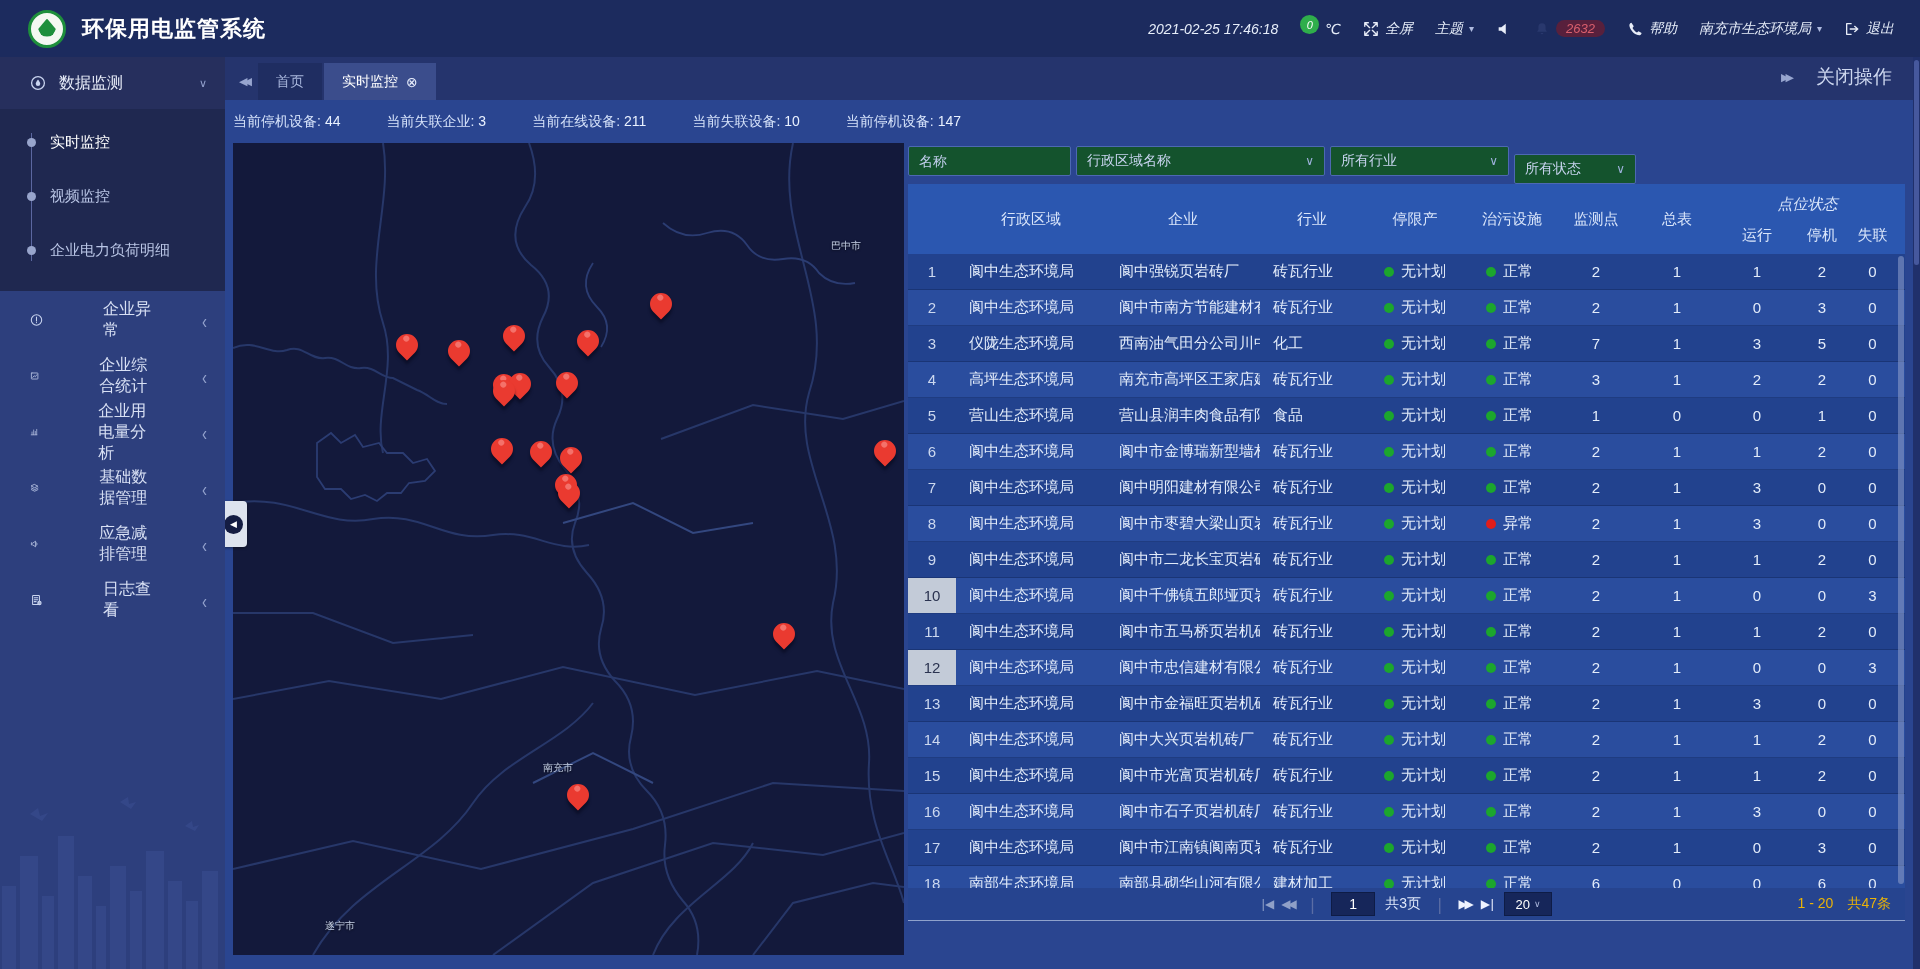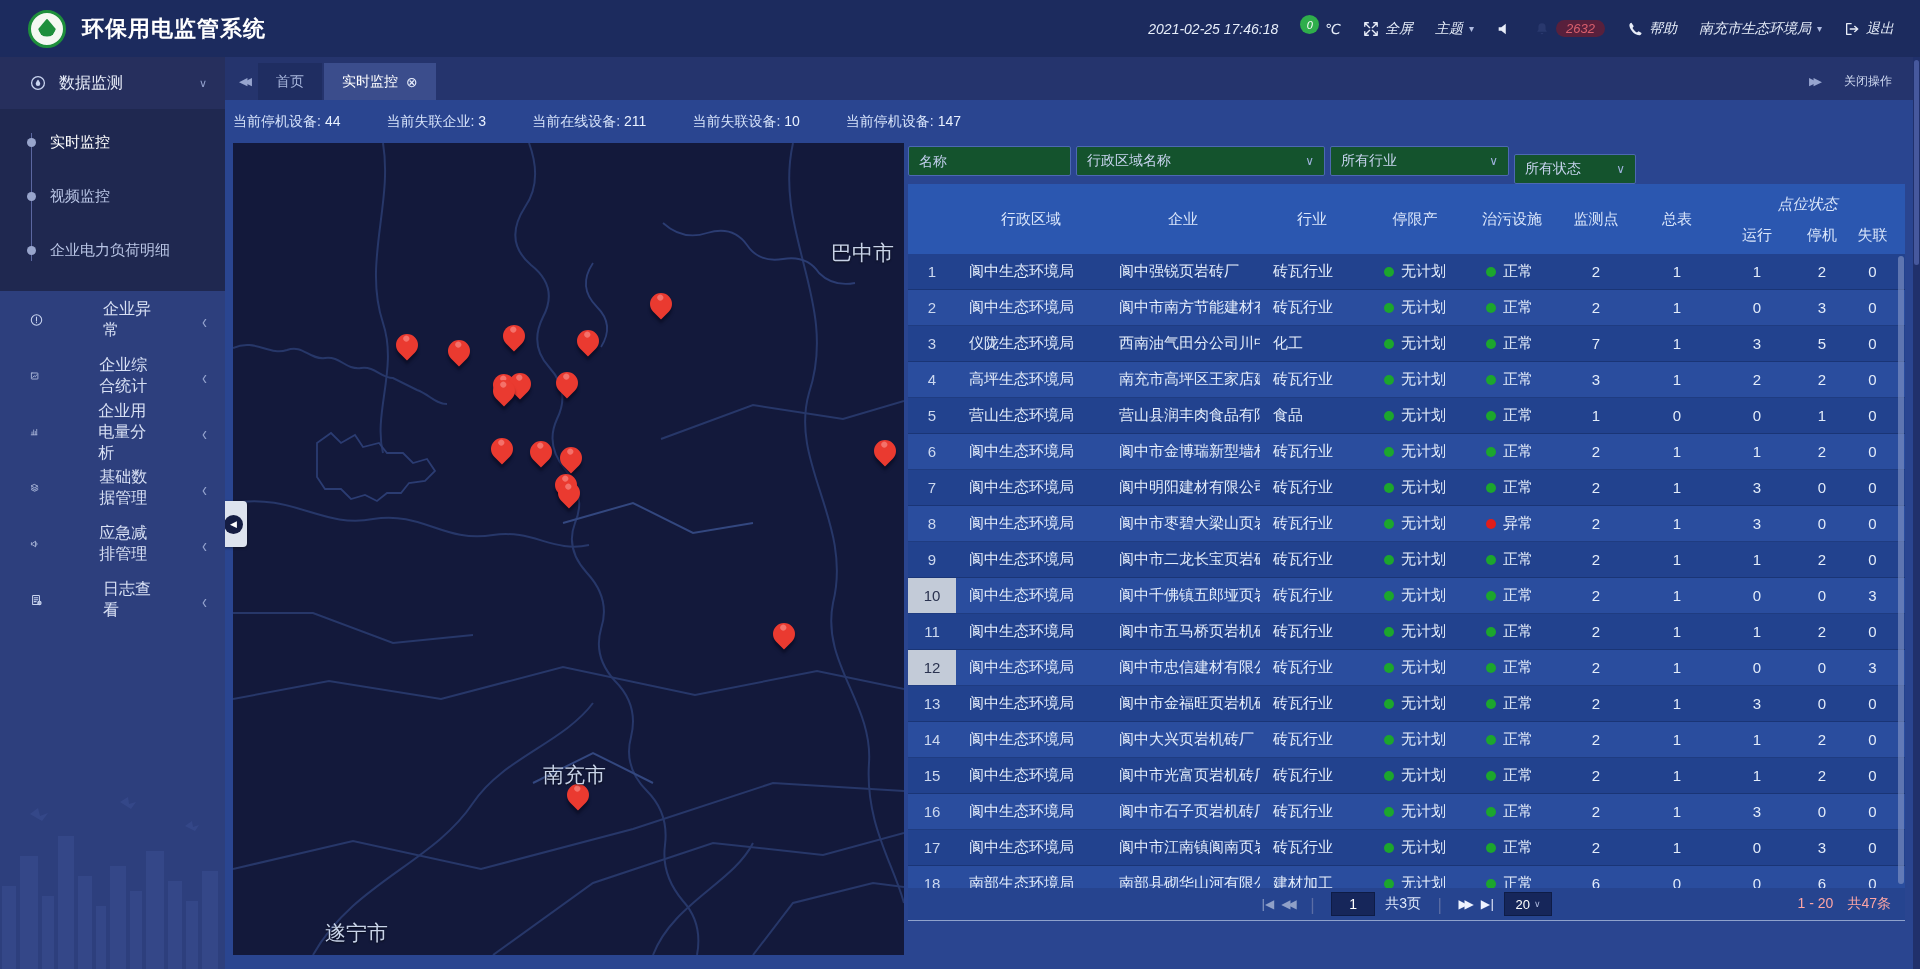--- a/index.html
+++ b/index.html
@@ -38,28 +38,28 @@
   .menu-item{margin-top:2px;}
   .skyline{position:absolute;left:0;bottom:0;width:225px;height:175px;opacity:.5;}
   
   .tabbar{position:absolute;left:225px;top:57px;width:1695px;height:43px;background:#25346d;display:flex;align-items:flex-end;z-index:10;}
   .tab-nav-icon{color:#97a5cf;font-size:11px;letter-spacing:-4px;margin:0 10px 12px 14px;cursor:pointer;}
   .tab{height:37px;display:flex;align-items:center;padding:0 18px;font-size:14px;cursor:pointer;}
   .tab.home{background:#1f2d61;color:#a9b7dd;}
   .tab.active{background:#3b4d8c;color:#ffffff;margin-left:2px;}
   .tab .tab-close{margin-left:8px;font-size:14px;color:#e8eefc;}
   .tabbar-right{margin-left:auto;display:flex;align-items:center;gap:26px;padding-right:28px;margin-bottom:10px;}
-  .close-ops{font-size:12px;color:#cdd7ef;cursor:pointer;}
+  .close-ops{font-size:19px;color:#cdd7ef;cursor:pointer;}
   
   .statsbar{position:absolute;left:233px;top:100px;width:1600px;height:43px;display:flex;align-items:center;gap:46px;font-size:14px;color:#d5e2fa;z-index:5;}
   .stat-item b{font-weight:normal;color:#e9f1ff;margin-left:4px;}
   
   .map{position:absolute;left:233px;top:143px;width:671px;height:812px;background:#13193b;overflow:visible;z-index:6;}
   .map svg.roads{position:absolute;left:0;top:0;}
-  .city{position:absolute;font-size:21px;color:#c8d3e8;text-shadow:0 1px 2px rgba(0,0,0,.6);white-space:nowrap;}
+  .city{position:absolute;font-size:10px;color:#c8d3e8;text-shadow:0 1px 2px rgba(0,0,0,.6);white-space:nowrap;}
   .pin{position:absolute;width:22px;height:22px;border-radius:50% 50% 50% 0;background:#ea3a30;transform:rotate(-45deg);box-shadow:-3px 3px 3px rgba(5,8,25,.55);cursor:pointer;}
   .pin::after{content:"";position:absolute;left:12px;top:3px;width:6px;height:6px;border-radius:50%;background:#f4716a;}
   .map-collapse{position:absolute;left:-13px;top:358px;width:27px;height:46px;background:#dde3ee;border-radius:4px;display:flex;align-items:center;justify-content:center;cursor:pointer;box-shadow:0 1px 3px rgba(0,0,0,.4);}
   .map-collapse .mc-circle{width:19px;height:19px;border-radius:50%;background:#141c42;color:#fff;font-size:9px;display:flex;align-items:center;justify-content:center;}
   
   .right-panel{position:absolute;left:908px;top:146px;width:997px;height:775px;z-index:6;}
   .filters{display:flex;gap:5px;height:30px;}
   .fbox{height:30px;background:#14532d;border:1px solid #50309b;border:1px solid #4d68b2;border-radius:2px;display:flex;align-items:center;padding:0 10px;font-size:14px;color:#c8d4ef;cursor:pointer;}
   .fbox input{background:transparent;border:none;outline:none;color:#dce5f8;font-size:14px;width:100%;font-family:inherit;}
   .fbox input::placeholder{color:#c0cdeb;}
@@ -91,21 +91,21 @@
   
   .pager{height:33px;background:#26448f;border-bottom:1px solid #8fa2cc;display:flex;align-items:center;font-size:14px;color:#dfe8fa;position:relative;}
   .pager-center{position:absolute;left:350px;display:flex;align-items:center;gap:10px;}
   .pg-ico{font-size:12px;letter-spacing:-3px;cursor:pointer;}
   .pg-ico.dis{color:#8fa0c8;}
   .pg-ico.en{color:#eef3ff;}
   .pg-sep{color:#5b6da5;font-size:16px;margin:0 2px;}
   .pg-input{width:44px;height:24px;background:#16265a;border:1px solid #0e1c46;color:#fff;text-align:center;font-size:14px;display:flex;align-items:center;justify-content:center;cursor:text;}
   .pg-size{width:48px;height:24px;background:#16265a;border:1px solid #0e1c46;color:#fff;display:flex;align-items:center;justify-content:center;gap:4px;font-size:13px;cursor:pointer;}
   .pg-size .sel-caret{font-size:9px;color:#aebadf;}
-  .pager-right{margin-left:auto;padding-right:14px;display:flex;gap:14px;color:#fca5a5;}
+  .pager-right{margin-left:auto;padding-right:14px;display:flex;gap:14px;color:#eab308;}
   
   .page-scroll{position:absolute;right:0;top:57px;width:7px;height:912px;background:#20306b;z-index:40;}
   .page-scroll .thumb{position:absolute;left:1px;top:3px;width:5px;height:205px;background:#46589d;border-radius:3px;}
   svg.lineart{fill:none;stroke:#c9d4ef;stroke-width:1.6;stroke-linecap:round;stroke-linejoin:round;}
   svg.lineart-w{fill:none;stroke:#e8edf8;stroke-width:1.5;stroke-linecap:round;stroke-linejoin:round;}
 </style>
 </head>
 <body>
 
 <header class="app-header">

